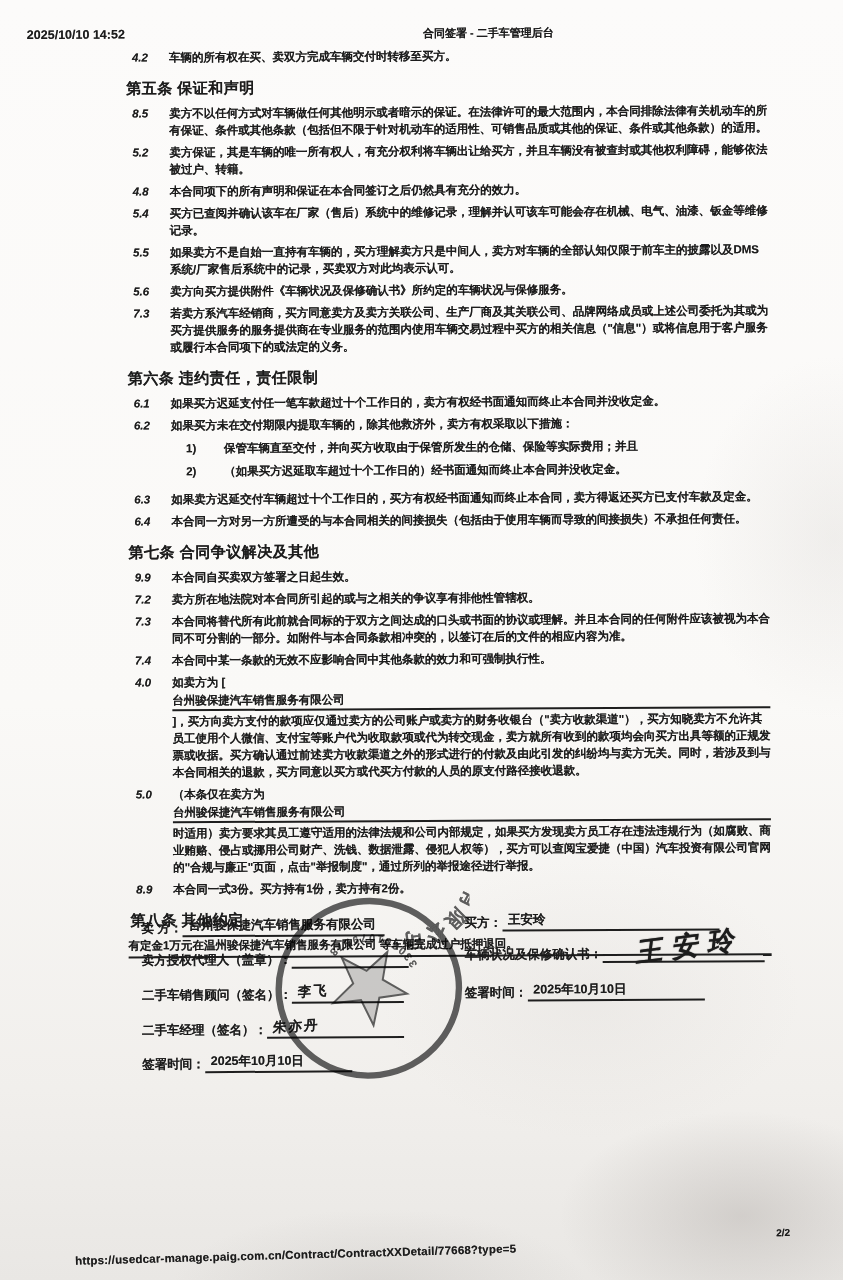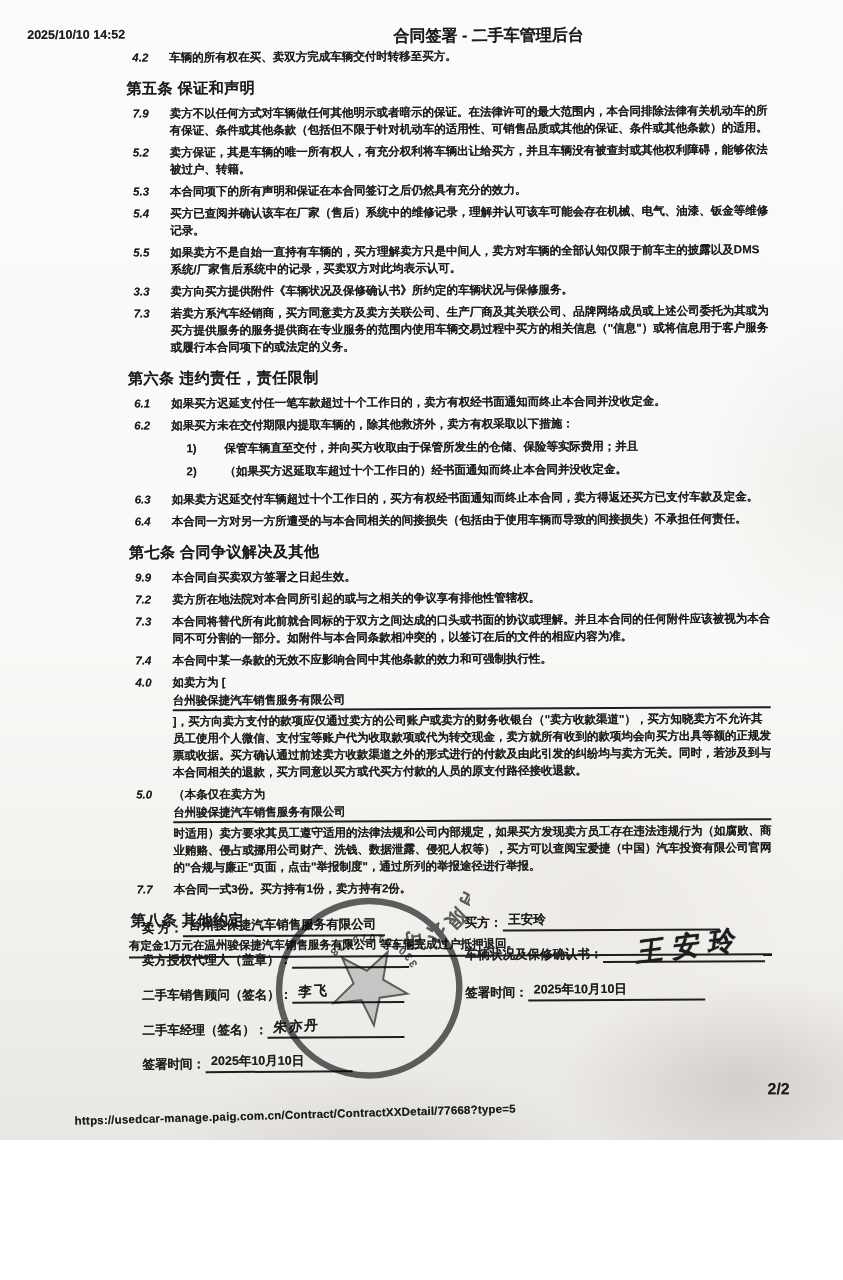--- a/index.html
+++ b/index.html
@@ -1,30 +1,30 @@
 <!DOCTYPE html>
 <html><head>
 <meta charset="utf-8">
 <style>
   html,body{margin:0;padding:0;width:843px;height:1280px;overflow:hidden;
     font-family:"Liberation Sans",sans-serif;}
-  .sheet{position:relative;width:843px;height:1140px;overflow:hidden;color:#1c1c1c;
+  .sheet{position:relative;width:843px;height:1280px;overflow:hidden;color:#1c1c1c;
     background:
       radial-gradient(ellipse 260px 150px at 88% 95%, rgba(168,162,158,.38), transparent 70%),
       radial-gradient(ellipse 300px 120px at 45% 101%, rgba(170,166,162,.25), transparent 70%),
       radial-gradient(ellipse 200px 260px at 99% 42%, rgba(200,196,192,.22), transparent 70%),
       radial-gradient(ellipse 300px 200px at 70% 78%, rgba(205,200,196,.18), transparent 70%),
       linear-gradient(180deg,#fcfbfa 0%,#faf9f7 55%,#f1efec 85%,#e9e7e4 100%);}
   .tilt{position:absolute;inset:0;transform:rotate(-0.3deg);}
   .scanink{text-shadow:0 0 .5px rgba(10,10,10,.6);}
   
   .page-header{position:absolute;top:26px;left:0;right:0;height:18px;}
   .dt{position:absolute;left:30px;top:0;font-size:12.5px;font-weight:700;}
   .ht{position:absolute;left:calc(50% + 70px);transform:translateX(-50%);top:0;
-      font-size:16px;font-weight:700;white-space:nowrap;}
+      font-size:11px;font-weight:700;white-space:nowrap;}
   
   .body{position:absolute;top:48px;left:135px;width:635px;font-size:11.5px;
         font-weight:600;line-height:17px;}
   .item{display:flex;margin-bottom:5px;}
   .item .num{flex:0 0 37px;font-weight:700;font-style:italic;}
   .item .txt{flex:1;}
   .art{font-size:15px;font-weight:700;margin:13px 0 9px -6px;letter-spacing:.5px;}
   .sub{display:flex;margin:6px 0 6px 15px;}
   .sub .snum{flex:0 0 38px;font-weight:700;}
   .company-line{display:block;border-bottom:2.5px solid #1e1e1e;margin:1px 0 2px 0;
@@ -42,21 +42,21 @@
   .hand{display:inline-block;font-weight:700;transform:rotate(-3deg) skewX(-7deg);
         font-size:13.5px;letter-spacing:2px;}
   .sigspace{position:relative;}
   .hand-big{position:absolute;left:34px;top:-17px;font-size:27px;font-weight:700;
         letter-spacing:9px;transform:rotate(-7deg) skewX(-14deg);
         text-shadow:0 0 1px rgba(20,20,20,.8);white-space:nowrap;}
   
   .stamp{position:absolute;left:266px;top:-18px;width:202px;height:196px;
          opacity:.82;mix-blend-mode:multiply;}
   
-  .pnum{position:absolute;right:56px;bottom:40px;font-size:16px;font-weight:700;}
+  .pnum{position:absolute;right:56px;bottom:40px;font-size:10px;font-weight:700;}
   .furl{position:absolute;left:72px;bottom:15px;font-size:11.5px;font-weight:700;
         transform:rotate(-1.3deg);transform-origin:left bottom;letter-spacing:.2px;}
 </style>
 </head>
 <body>
 
 <div class="sheet">
  <div class="tilt scanink">
 
   <div class="page-header">
@@ -67,41 +67,41 @@
   <div class="body">
 
     <div class="item">
       <span class="num">4.2</span>
       <span class="txt">车辆的所有权在买、卖双方完成车辆交付时转移至买方。</span>
     </div>
 
     <div class="art">第五条 保证和声明</div>
 
     <div class="item">
-      <span class="num">7.9</span>
+      <span class="num">8.5</span>
       <span class="txt">卖方不以任何方式对车辆做任何其他明示或者暗示的保证。在法律许可的最大范围内，本合同排除法律有关机动车的所有保证、条件或其他条款（包括但不限于针对机动车的适用性、可销售品质或其他的保证、条件或其他条款）的适用。</span>
     </div>
     <div class="item">
       <span class="num">5.2</span>
       <span class="txt">卖方保证，其是车辆的唯一所有权人，有充分权利将车辆出让给买方，并且车辆没有被查封或其他权利障碍，能够依法被过户、转籍。</span>
     </div>
     <div class="item">
-      <span class="num">5.3</span>
+      <span class="num">4.8</span>
       <span class="txt">本合同项下的所有声明和保证在本合同签订之后仍然具有充分的效力。</span>
     </div>
     <div class="item">
       <span class="num">5.4</span>
       <span class="txt">买方已查阅并确认该车在厂家（售后）系统中的维修记录，理解并认可该车可能会存在机械、电气、油漆、钣金等维修记录。</span>
     </div>
     <div class="item">
       <span class="num">5.5</span>
       <span class="txt">如果卖方不是自始一直持有车辆的，买方理解卖方只是中间人，卖方对车辆的全部认知仅限于前车主的披露以及DMS系统/厂家售后系统中的记录，买卖双方对此均表示认可。</span>
     </div>
     <div class="item">
-      <span class="num">3.3</span>
+      <span class="num">5.6</span>
       <span class="txt">卖方向买方提供附件《车辆状况及保修确认书》所约定的车辆状况与保修服务。</span>
     </div>
     <div class="item">
       <span class="num">7.3</span>
       <span class="txt">若卖方系汽车经销商，买方同意卖方及卖方关联公司、生产厂商及其关联公司、品牌网络成员或上述公司委托为其或为买方提供服务的服务提供商在专业服务的范围内使用车辆交易过程中买方的相关信息（"信息"）或将信息用于客户服务或履行本合同项下的或法定的义务。</span>
     </div>
 
     <div class="art">第六条 违约责任，责任限制</div>
 
     <div class="item">
@@ -162,21 +162,21 @@
     <div class="item">
       <span class="num">5.0</span>
       <div class="txt">
         <div>（本条仅在卖方为</div>
         <div class="company-line">台州骏保捷汽车销售服务有限公司</div>
         <div>时适用）卖方要求其员工遵守适用的法律法规和公司内部规定，如果买方发现卖方员工存在违法违规行为（如腐败、商业贿赂、侵占或挪用公司财产、洗钱、数据泄露、侵犯人权等），买方可以查阅宝爱捷（中国）汽车投资有限公司官网的"合规与廉正"页面，点击"举报制度"，通过所列的举报途径进行举报。</div>
       </div>
     </div>
 
     <div class="item">
-      <span class="num">7.7</span>
+      <span class="num">8.9</span>
       <span class="txt">本合同一式3份。买方持有1份，卖方持有2份。</span>
     </div>
 
     <div class="art">第八条 其他约定</div>
     <div class="a8content">有定金1万元在温州骏保捷汽车销售服务有限公司 等车辆完成过户抵押退回。</div>
 
   </div>
 
   <div class="sig-area">
 

